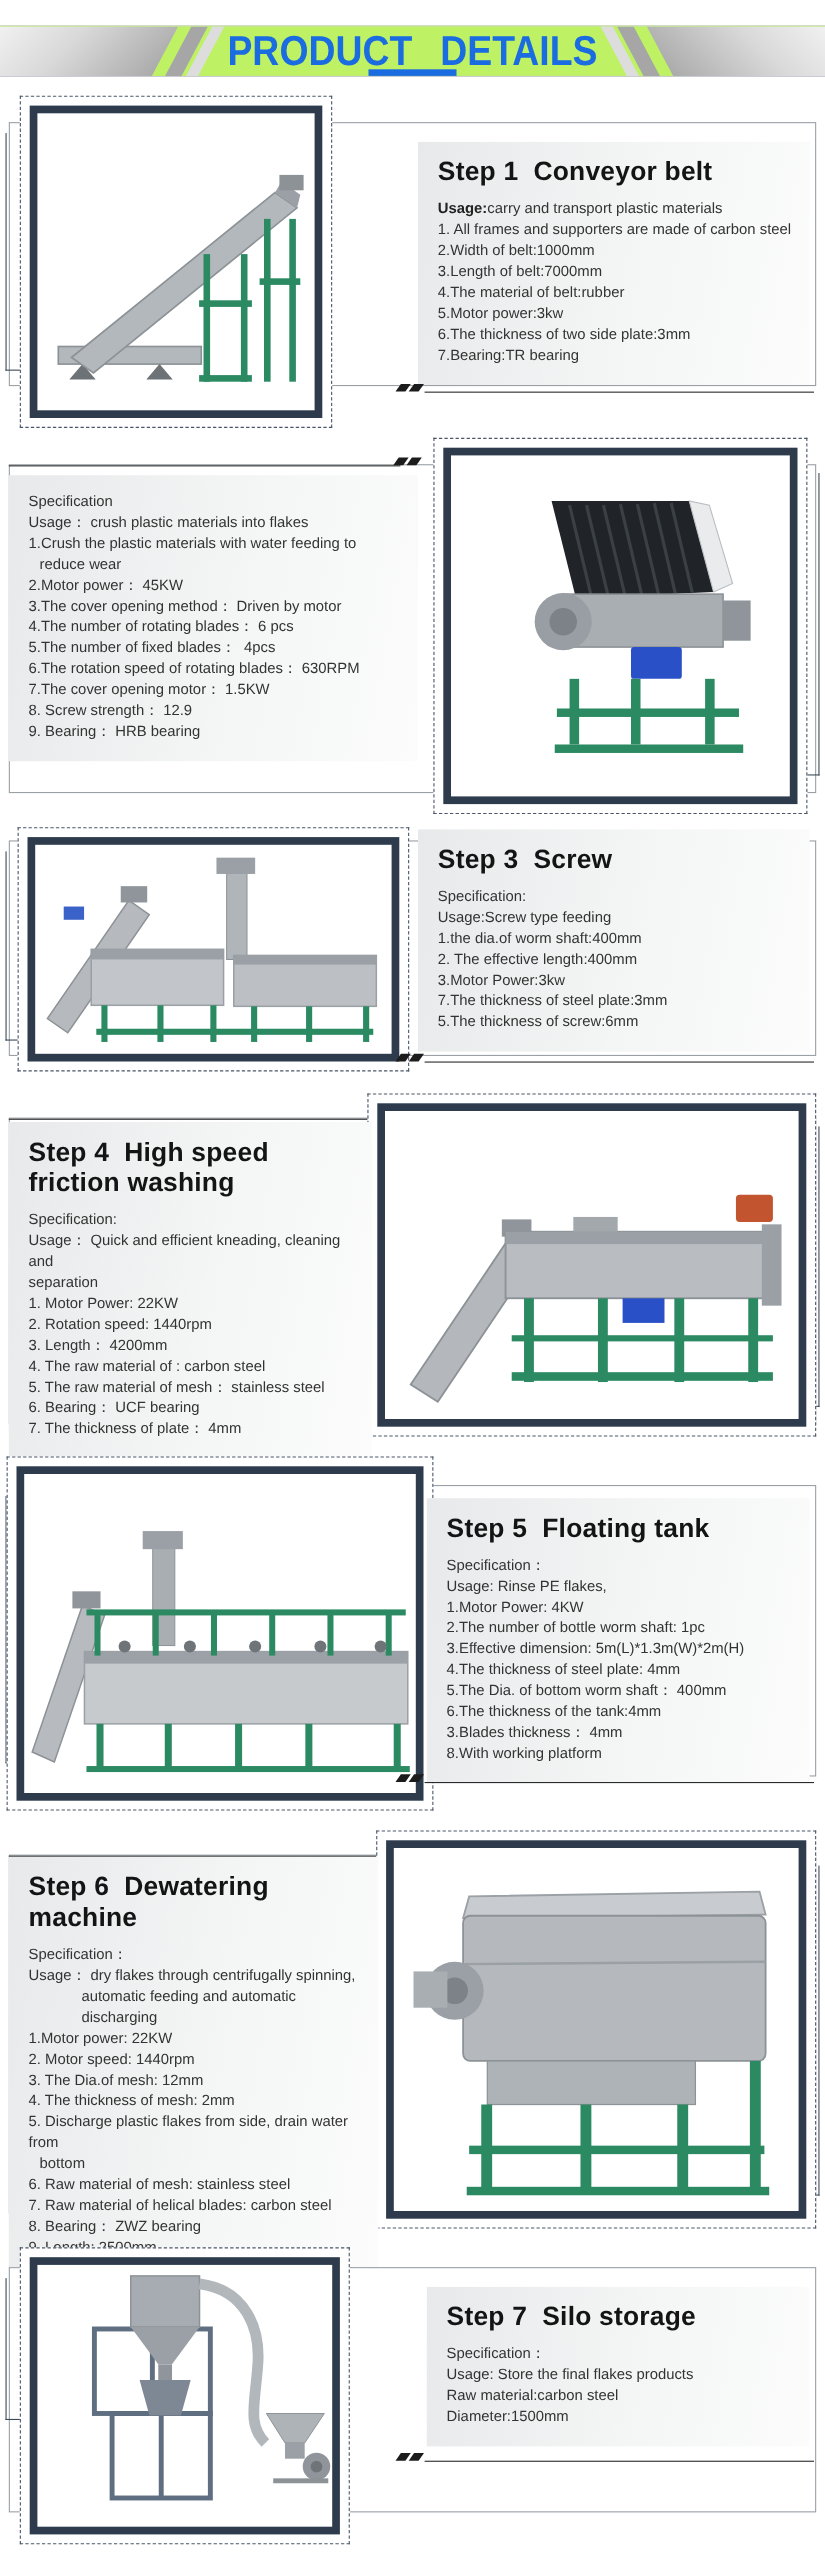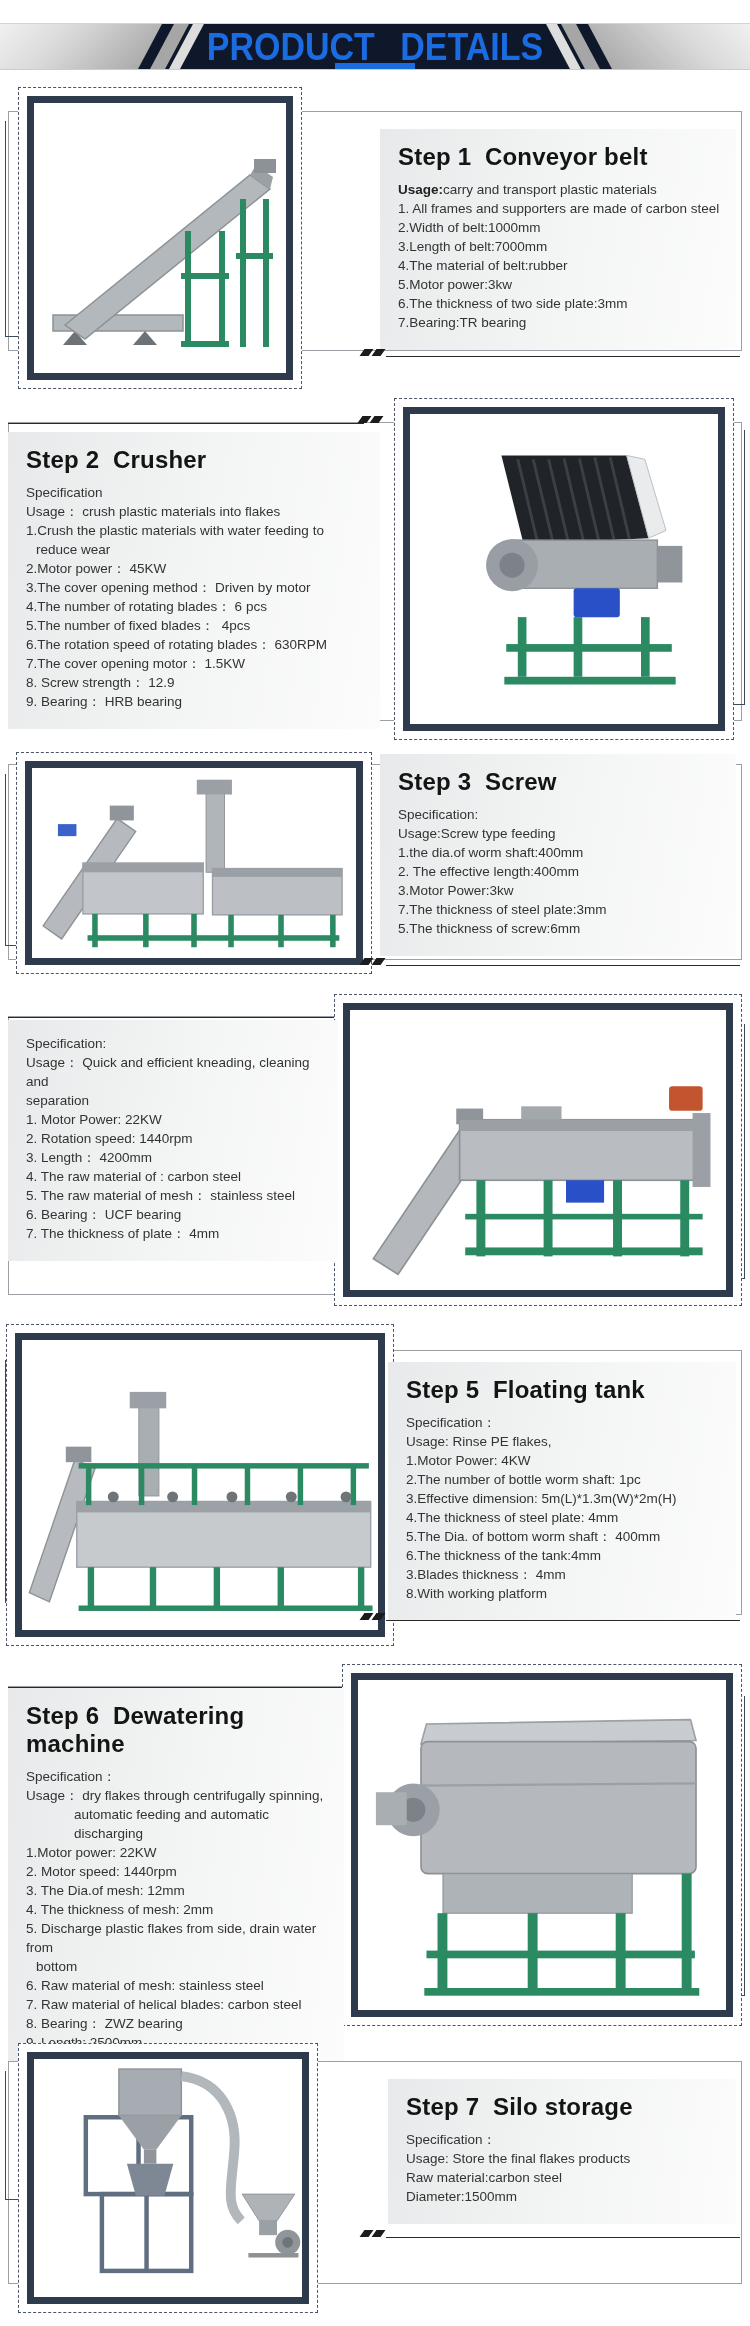--- a/index.html
+++ b/index.html
@@ -10,21 +10,21 @@
     position: relative;
     font-family: "Liberation Sans", "DejaVu Sans", sans-serif;
     overflow: hidden;
   }
 
   
   .header { position: relative; height: 80px; }
   .band {
     position: absolute; left: 0; right: 0; top: 23px; height: 47px;
     border-top: 1px solid #d2d5d8; border-bottom: 1px solid #c9ccd0;
-    background: #0f172a; overflow: hidden;
+    background: #bef264; overflow: hidden;
   }
   .rib { position: absolute; top: 0; height: 100%; }
   .rib-main-l { left: -60px; width: 210px; transform: skewX(-28deg);
     background: linear-gradient(115deg,#ffffff 0%,#d9d9d9 55%,#ababab 100%); }
   .rib-s1-l { left: 162px; width: 15px; transform: skewX(-28deg); background:#a6a6a6; }
   .rib-s2-l { left: 181px; width: 11px; transform: skewX(-28deg); background:#dddddd; }
   .rib-main-r { right: -60px; width: 210px; transform: skewX(28deg);
     background: linear-gradient(245deg,#ffffff 0%,#d9d9d9 55%,#ababab 100%); }
   .rib-s1-r { right: 162px; width: 15px; transform: skewX(28deg); background:#a6a6a6; }
   .rib-s2-r { right: 181px; width: 11px; transform: skewX(28deg); background:#dddddd; }
@@ -187,21 +187,20 @@
           <rect x="112" y="180" width="9" height="62"></rect>
           <rect x="240" y="180" width="9" height="62"></rect>
           <rect x="170" y="180" width="9" height="62"></rect>
           <rect x="100" y="208" width="172" height="8"></rect>
           <rect x="98" y="242" width="178" height="8"></rect>
         </g>
       </svg>
     </div>
   </div>
   <div class="textpanel" style="left:0;width:372px;top:32px;">
-    <div class="h2">Step 2  Crusher</div>
     <div class="line">Specification</div>
     <div class="line">Usage： crush plastic materials into flakes</div>
     <div class="line">1.Crush the plastic materials with water feeding to</div>
     <div class="line ind1">reduce wear</div>
     <div class="line">2.Motor power： 45KW</div>
     <div class="line">3.The cover opening method： Driven by motor</div>
     <div class="line">4.The number of rotating blades： 6 pcs</div>
     <div class="line">5.The number of fixed blades：  4pcs</div>
     <div class="line">6.The rotation speed of rotating blades： 630RPM</div>
     <div class="line">7.The cover opening motor： 1.5KW</div>
@@ -282,20 +281,21 @@
           <rect x="232" y="152" width="8" height="68"></rect>
             <rect x="292" y="152" width="8" height="68"></rect>
           <rect x="100" y="212" width="212" height="7"></rect>
           <rect x="100" y="182" width="212" height="5"></rect>
         </g>
         <rect x="190" y="152" width="34" height="20" fill="#2a50c8"></rect>
       </svg>
     </div>
   </div>
   <div class="textpanel" style="left:0;width:330px;top:26px;">
+    <div class="h2">Step 4  High speed friction washing</div>
     <div class="line">Specification:</div>
     <div class="line">Usage： Quick and efficient kneading, cleaning and</div>
     <div class="line">separation</div>
     <div class="line">1. Motor Power: 22KW</div>
     <div class="line">2. Rotation speed: 1440rpm</div>
     <div class="line">3. Length： 4200mm</div>
     <div class="line">4. The raw material of : carbon steel</div>
     <div class="line">5. The raw material of mesh： stainless steel</div>
     <div class="line">6. Bearing： UCF bearing</div>
     <div class="line">7. The thickness of plate： 4mm</div>

